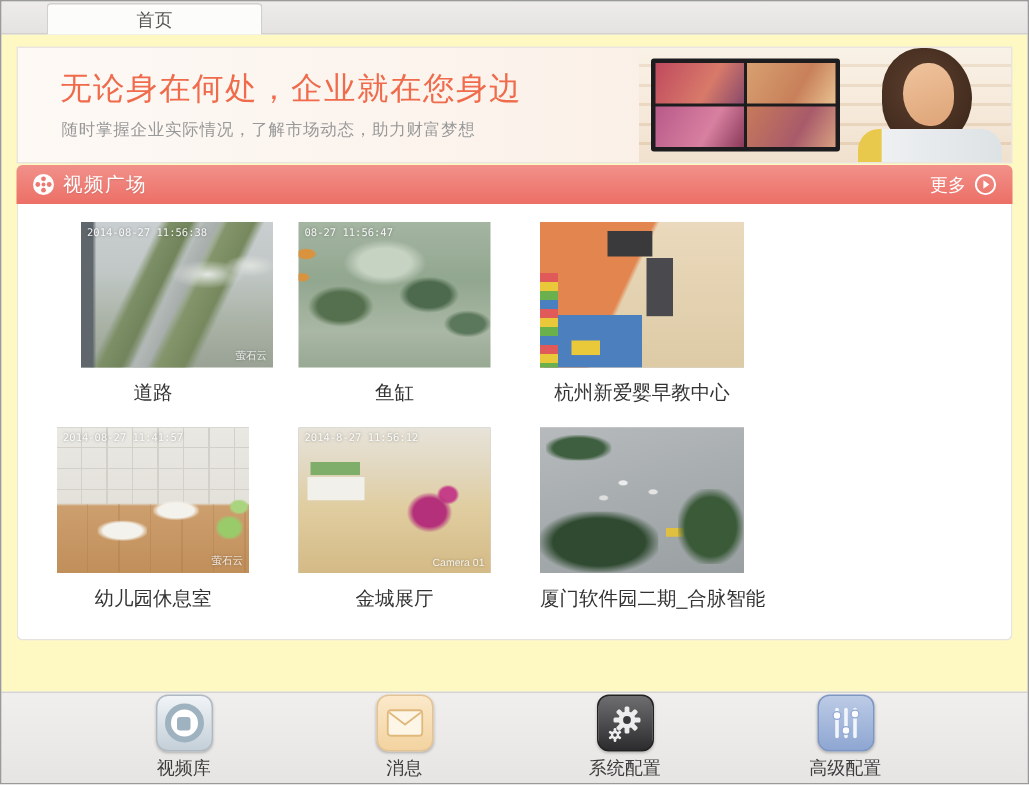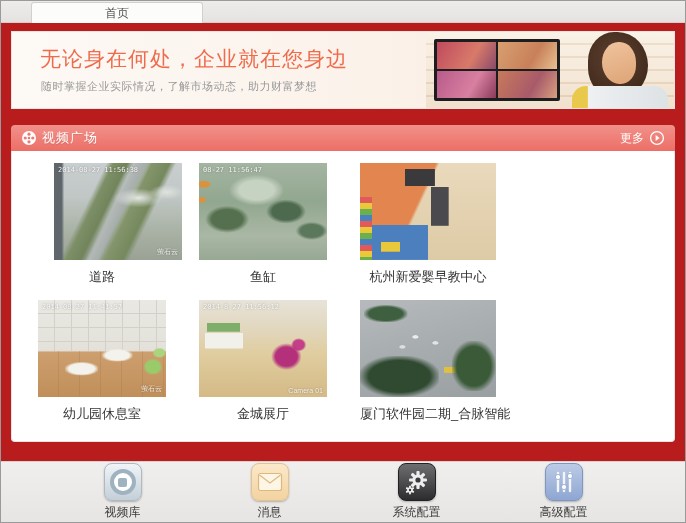--- a/index.html
+++ b/index.html
@@ -18,45 +18,45 @@
   .petal.p4 { background:#d6338f; left:0px; top:4px; transform:rotate(305deg); }
   .brand { font-size:14px; font-weight:bold; color:#8d8d8d; letter-spacing:0.5px; }
   .brand-cn { font-size:12px; color:#8d8d8d; margin-left:1px; }
   .titlebar-right { display:flex; align-items:center; gap:4px; }
   .auth-link { font-size:12px; color:#4f4f4f; text-decoration:none; padding:2px 4px; cursor:pointer; }
   .auth-link.reg { text-decoration:underline; }
   .win-btn { width:28px; height:20px; display:flex; align-items:center; justify-content:center; font-size:11px; color:#666; margin-left:6px; cursor:pointer; }
 
   
   .tabbar { height:22px; flex:0 0 22px; background:linear-gradient(#edecea,#e5e3e1); border-bottom:1px solid #d2d0cd; display:flex; align-items:flex-end; padding-left:30px; position:relative; }
-  .tab { width:172px; height:21px; background:#fcfcfb; border:1px solid #d2d0cd; border-bottom:none; border-radius:3px 3px 0 0; display:flex; align-items:center; justify-content:center; font-size:12px; color:#555; margin-bottom:-1px; position:relative; z-index:2; cursor:pointer; }
-
-  
-  .content { flex:1 1 auto; background:#b91c1c; padding:8px 10px 0 10px; }
+  .tab { width:144px; height:21px; background:#fcfcfb; border:1px solid #d2d0cd; border-bottom:none; border-radius:3px 3px 0 0; display:flex; align-items:center; justify-content:center; font-size:12px; color:#555; margin-bottom:-1px; position:relative; z-index:2; cursor:pointer; }
+
+  
+  .content { flex:1 1 auto; background:#fef9c3; padding:8px 10px 0 10px; }
 
   
   .banner { position:relative; height:78px; border:1px solid #eae5e0; background:linear-gradient(90deg,#fdf9f5 0%,#fbf2ea 55%,#f7e7da 100%); overflow:hidden; cursor:pointer; }
   .banner-headline { position:absolute; left:28px; top:13px; font-size:21px; color:#ef6b4c; letter-spacing:1px; white-space:nowrap; }
   .banner-subline { position:absolute; left:29px; top:47px; font-size:11px; color:#999; letter-spacing:0.5px; }
   .banner-photo { position:absolute; right:0; top:0; bottom:0; width:248px;
     background:
       repeating-linear-gradient(180deg, rgba(255,255,255,0.30) 0 11px, rgba(190,160,130,0.14) 11px 13px),
       linear-gradient(180deg,#f7ecdc 0%,#f1dfc9 60%,#ead3b8 100%); }
   .monitor { position:absolute; left:8px; top:7px; width:126px; height:62px; background:#1d1d1f; border-radius:2px; padding:3px; display:grid; grid-template-columns:1fr 1fr; grid-template-rows:1fr 1fr; gap:2px; }
   .mcell1 { background:linear-gradient(120deg,#c04a5e,#d87a6a 60%,#8a4a6a); }
   .mcell2 { background:linear-gradient(120deg,#d8a070,#c8805a 60%,#e8c090); }
   .mcell3 { background:linear-gradient(120deg,#b85a8a,#d880a0 60%,#8a3a5a); }
   .mcell4 { background:linear-gradient(120deg,#c87a5a,#a85a6a 60%,#d8a080); }
   .woman { position:absolute; right:4px; top:0; width:110px; height:78px; }
   .hair { position:absolute; right:22px; top:0px; width:60px; height:66px; background:radial-gradient(circle at 45% 40%, #5e4030 0%, #402a1c 75%); border-radius:46% 54% 52% 48%; }
   .face { position:absolute; right:34px; top:10px; width:34px; height:42px; background:linear-gradient(160deg,#f0c49e 0%,#e0a87c 85%); border-radius:50% 50% 46% 54%; }
   .tbody { position:absolute; right:2px; bottom:0; width:96px; height:24px; background:linear-gradient(90deg,#e9c94c 0%,#e9c94c 16%,#eef0f2 17%,#dde2e5 100%); border-radius:14px 14px 0 0; }
 
   
-  .plaza-header { margin-top:16px; height:26px; background:linear-gradient(#f1918a,#ec6f66); border-radius:4px 4px 0 0; display:flex; align-items:center; padding:0 10px; color:#fff; }
+  .plaza-header { margin-top:1px; height:26px; background:linear-gradient(#f1918a,#ec6f66); border-radius:4px 4px 0 0; display:flex; align-items:center; padding:0 10px; color:#fff; }
   .reel { margin-right:5px; display:flex; }
   .plaza-title { font-size:13px; letter-spacing:1px; text-shadow:0 1px 1px rgba(0,0,0,0.12); }
   .more { margin-left:auto; display:flex; gap:5px; cursor:pointer; }
   .more-label { font-size:12px; }
 
   
   .plaza-body { background:#fff; border:1px solid #e6e3e0; border-top:none; border-radius:0 0 4px 4px; padding:12px 26px 18px 26px; }
   .thumb-row { display:flex; gap:33px; justify-content:flex-start; }
   .thumb-row + .thumb-row { margin-top:14px; }
   .thumb-card { width:128px; cursor:pointer; }

